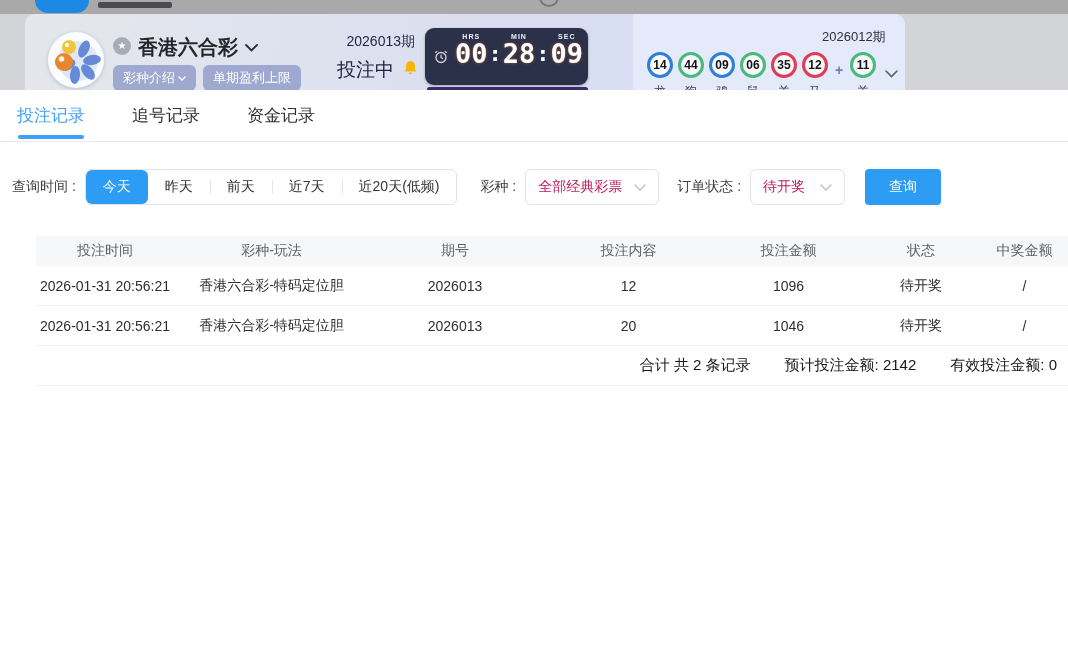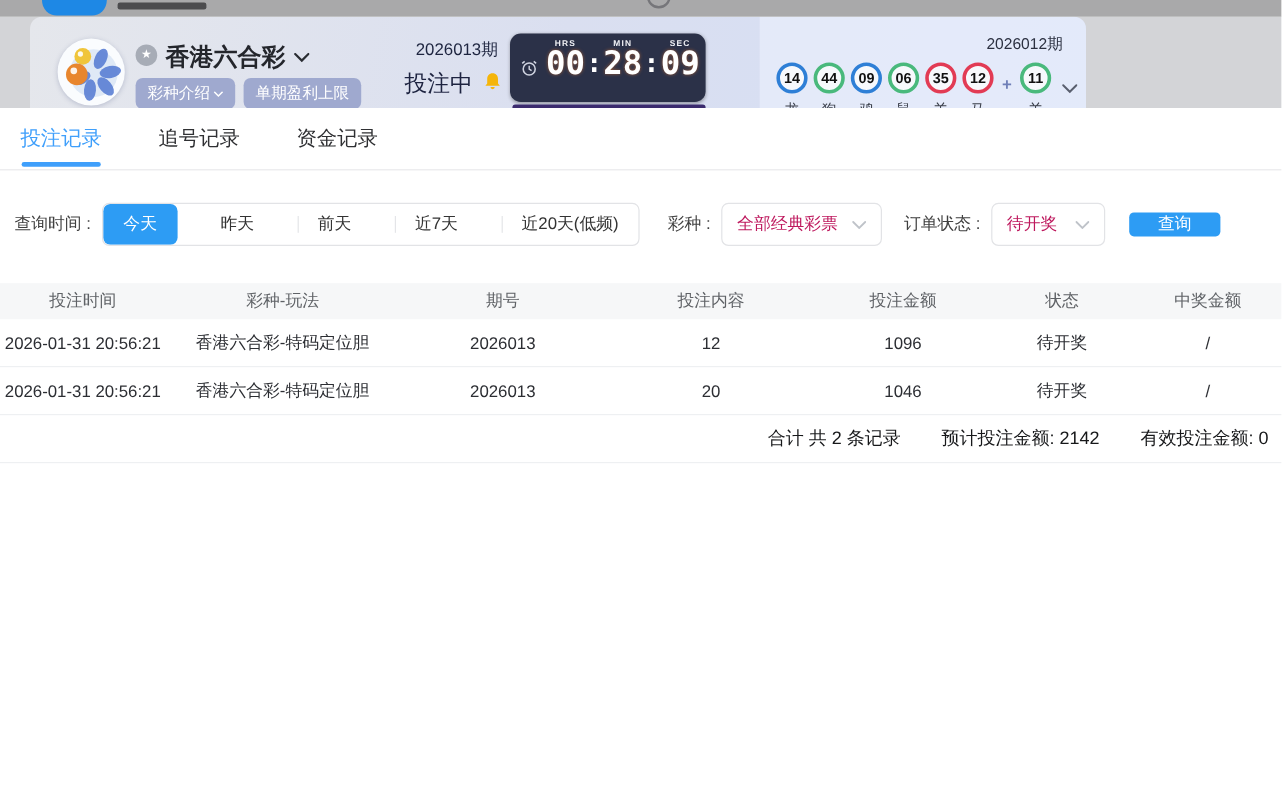--- a/index.html
+++ b/index.html
@@ -72,36 +72,36 @@
           border-bottom:1px solid #e9e9eb; }
   .tab { font-size:17px; color:#2f3033; position:relative; height:100%;
          display:flex; align-items:center; cursor:pointer; }
   .tab.active { color:#3f9ffb; }
   .tab.active::after { content:""; position:absolute; left:1px; right:1px; bottom:2px;
                        height:4px; border-radius:3px; background:#3f9ffb; }
 
   .filters { display:flex; align-items:center; padding:27px 12px 0 12px; }
   .flabel { font-size:14px; color:#404040; margin-right:9px; white-space:nowrap; }
   .time-group { display:flex; border:1px solid #e2e3e6; border-radius:6px; height:36px;
-                align-items:stretch; background:#fff; overflow:hidden;gap:19px; }
+                align-items:stretch; background:#fff; overflow:hidden; }
   .topt { padding:0 17px; display:flex; align-items:center; font-size:14px; color:#333;
           position:relative; cursor:pointer; white-space:nowrap; }
   .topt + .topt::before { content:""; position:absolute; left:0; top:10px; bottom:10px;
                           width:1px; background:#e4e5e8; }
   .topt.active { background:#2d9cf4; color:#fff; border-radius:6px; }
   .topt.active + .topt::before { display:none; }
   .sep { width:23px; }  .sep2 { width:18px; } .sep3 { width:20px; }
   .select { display:flex; align-items:center; justify-content:space-between;
             border:1px solid #e2e3e6; border-radius:6px; height:36px; padding:0 12px;
             font-size:14px; color:#be185d; gap:12px; cursor:pointer; white-space:nowrap; }
   .sel-lottery { min-width:115px; } .sel-status { min-width:95px; }
-  .search-btn { background:#2d9cf4; color:#fff; font-size:14px; height:20px; width:76px;
+  .search-btn { background:#2d9cf4; color:#fff; font-size:14px; height:36px; width:76px;
                 border:none; border-radius:4px; cursor:pointer; }
 
-  .table { margin-top:31px; }
+  .table { margin-top:31px;margin-left:36px; }
   .thead, .trow { display:grid; grid-template-columns:138px 195px 172px 175px 145px 120px 1fr;
                   align-items:center; text-align:center; }
   .thead { background:#f6f7f8; height:30px; font-size:14px; color:#5f6266; }
   .trow { height:40px; font-size:14px; color:#2c2e33; border-bottom:1px solid #eef0f2; }
   .tsummary { display:flex; justify-content:flex-end; align-items:center; height:40px;
               border-bottom:1px solid #eef0f2; gap:34px; padding-right:11px;
               font-size:15px; color:#17181a; }
   .chev-svg { display:inline-flex; }
 </style>
 </head>

